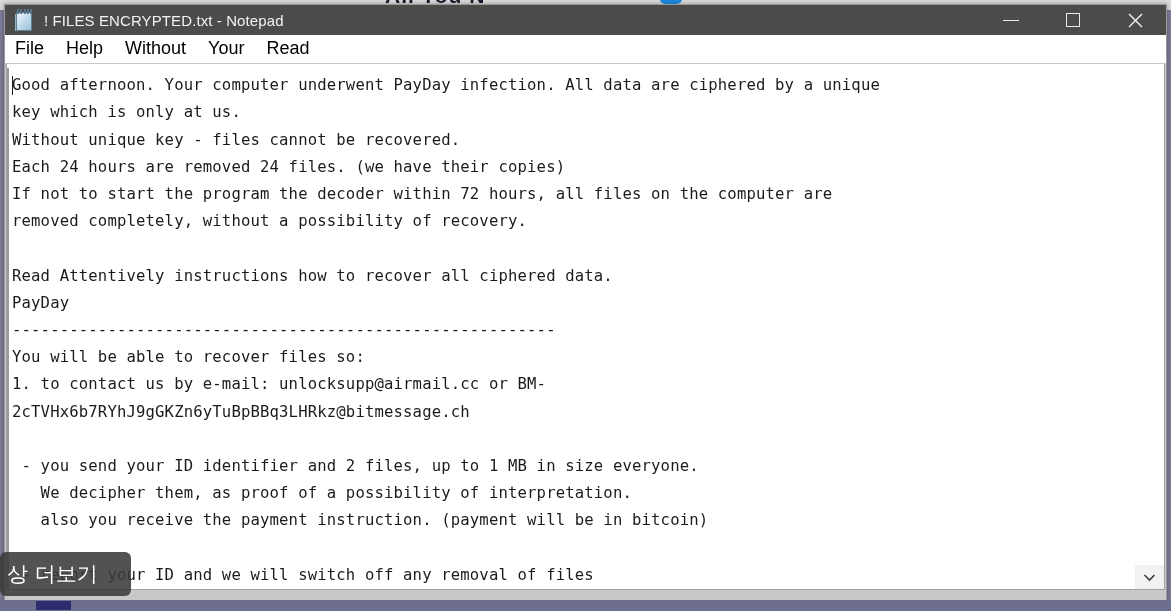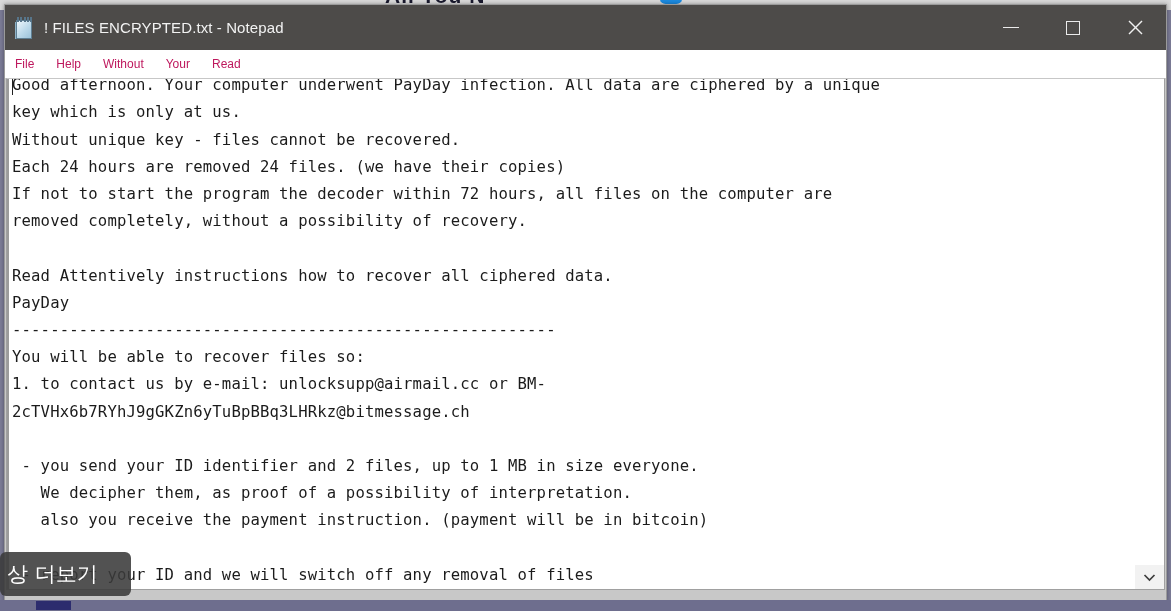--- a/index.html
+++ b/index.html
@@ -83,21 +83,21 @@
     background: #c8c8c8;
     border: 1px solid #9a9a9a;
     box-sizing: border-box;
     display: flex;
     flex-direction: column;
     box-shadow: 0 0 4px rgba(0,0,0,0.35);
   }
 
   
   #titlebar {
-    height: 45px;
+    height: 30px;
     background: #4d4b49;
     display: flex;
     align-items: center;
     flex: 0 0 auto;
     position: relative;
   }
   #app-icon {
     width: 20px;
     height: 22px;
     margin-left: 10px;
@@ -172,22 +172,22 @@
   #menubar {
     height: 27px;
     background: #ffffff;
     display: flex;
     align-items: center;
     padding-left: 10px;
     flex: 0 0 auto;
     border-bottom: 1px solid #ffffff;
   }
   .menu-item {
-    font-size: 12px;
-    color: #be185d;
+    font-size: 18px;
+    color: #000000;
     margin-right: 22px;
     white-space: nowrap;
   }
 
   
   #client {
     flex: 1 1 auto;
     display: flex;
     background: #ffffff;
     border: 1px solid #a0a0a0;

